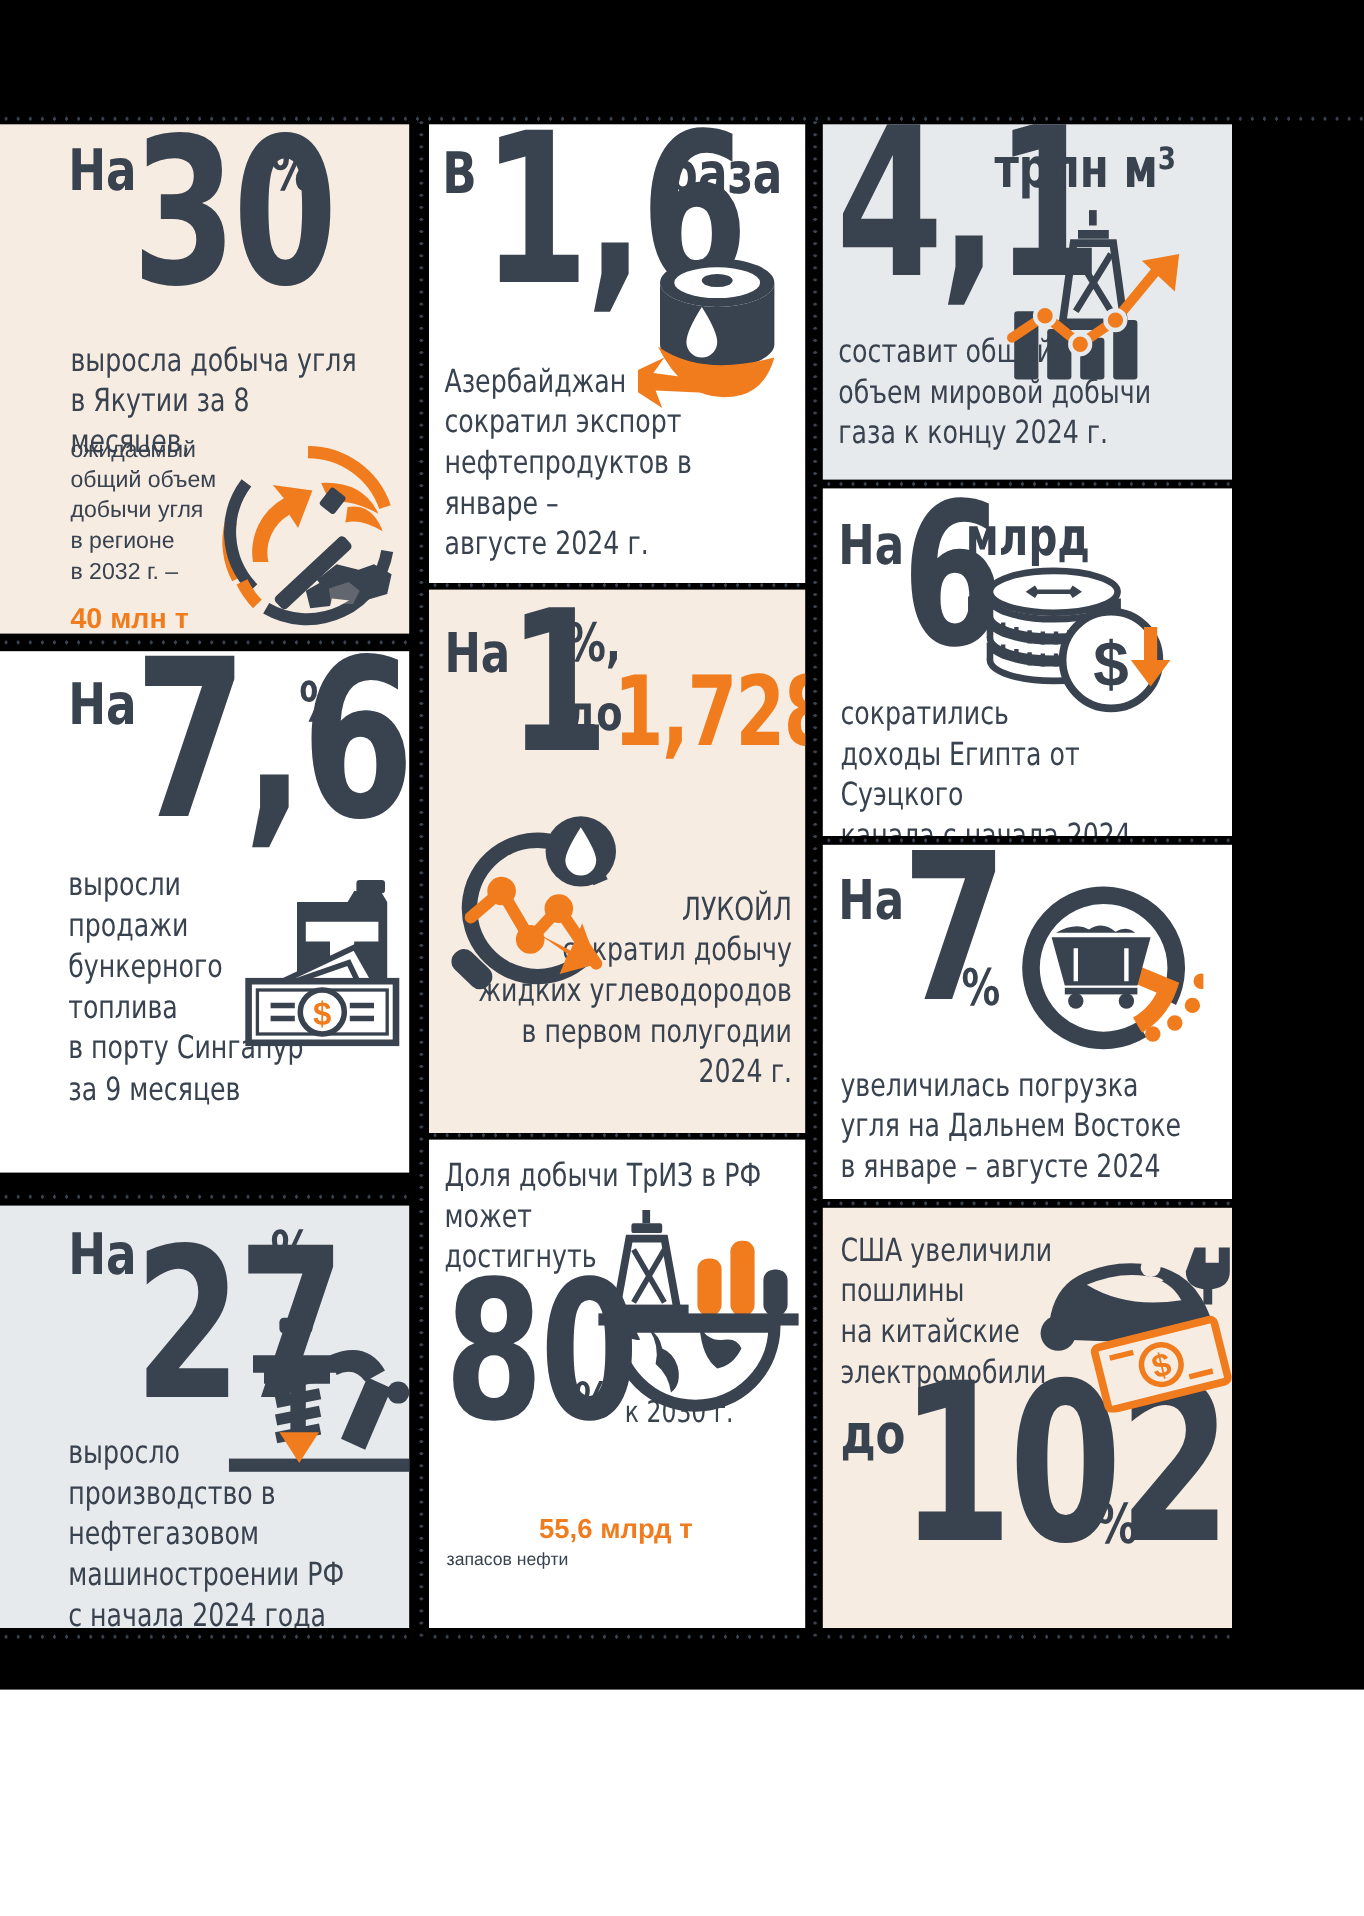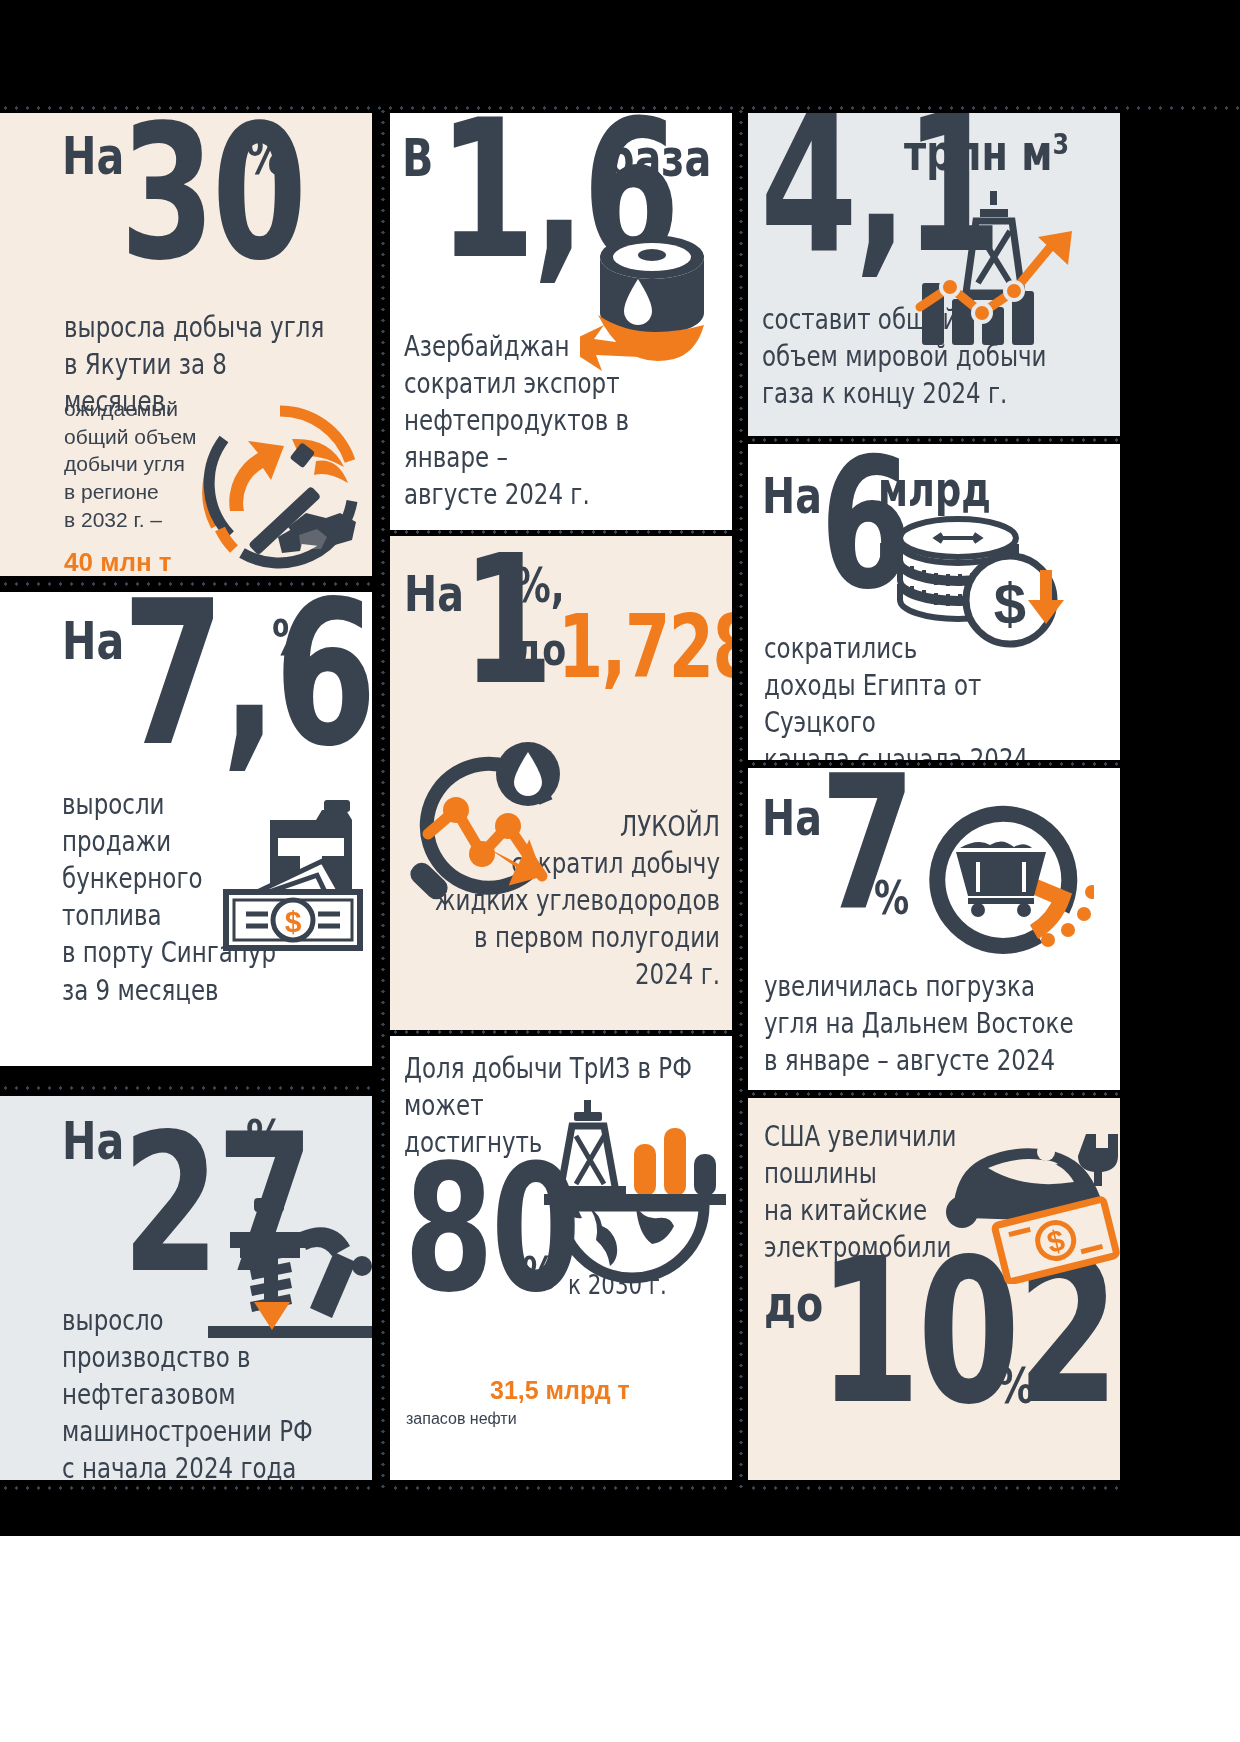--- a/index.html
+++ b/index.html
@@ -389,21 +389,21 @@
     <div style="position:absolute;left:132px;top:218px;">
       <span class="unit" style="font-size:44px;">%</span>
     </div>
     <div style="position:absolute;left:178px;top:232px;">
       <span class="body-t" style="font-size:27px;">к 2030 г.</span>
     </div>
     <div style="position:absolute;left:36px;top:344px;">
       <span class="body-sm" style="font-size:20px;display:inline;">&nbsp;</span>
     </div>
     <div style="position:absolute;left:100px;top:338px;">
-      <span class="body-sm obold" style="font-size:25px;display:inline;">31,5 млрд т</span>
+      <span class="body-sm obold" style="font-size:25px;display:inline;">55,6 млрд т</span>
     </div>
     <div style="position:absolute;left:16px;top:372px;width:214px;">
       <span class="body-sm" style="font-size:16px;">запасов нефти</span>
     </div>
     <div class="ic" style="left:150px;top:62px;width:190px;height:186px;">
       <svg viewBox="0 0 190 186" width="190" height="186">
 
         <g fill="#39424f">
           <rect x="44" y="2" width="7" height="12"></rect>
           <rect x="34" y="14" width="28" height="9" rx="2"></rect>

